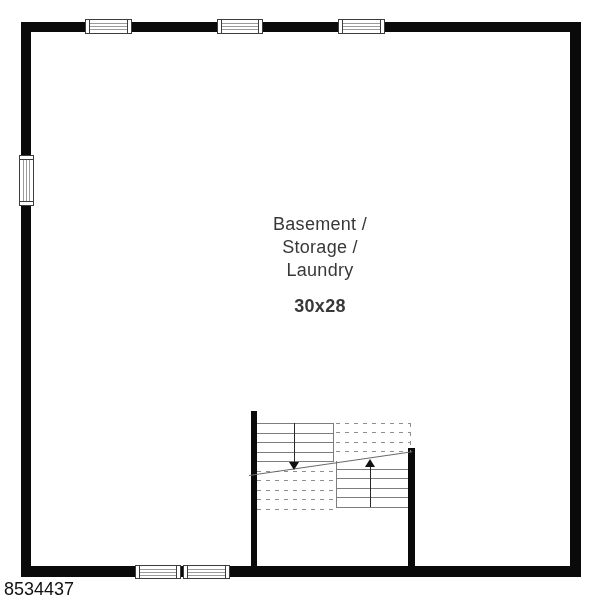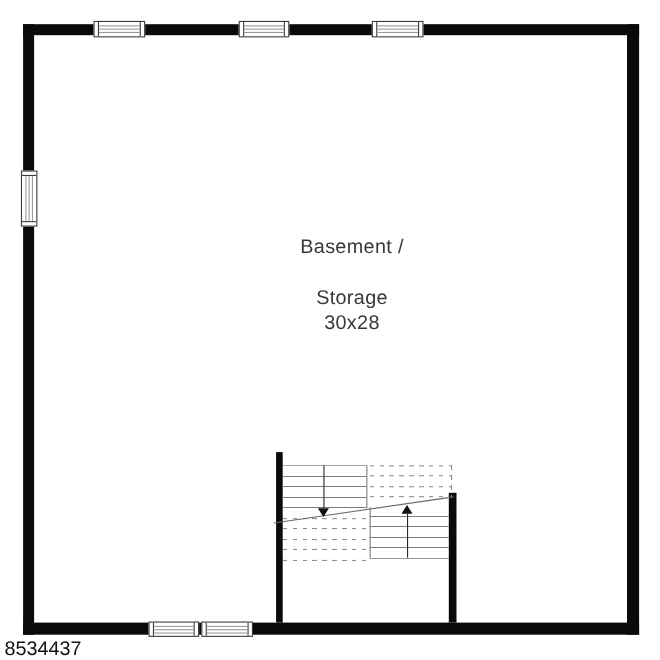--- a/index.html
+++ b/index.html
@@ -69,21 +69,21 @@
     position: absolute;
     left: 230px;
     top: 213px;
     width: 180px;
     text-align: center;
     color: #383838;
     font-size: 18px;
     line-height: 23px;
     letter-spacing: 0.3px;
   }
-  .room-label .dim { display: block; margin-top: 0; }
+  .room-label .dim { display: block; margin-top: 13px; font-weight: bold; }
   .listing-number {
     position: absolute;
     left: 4px;
     top: 580px;
     color: #111111;
     font-size: 18px;
     line-height: 18px;
   }
 </style>
 </head>
@@ -166,20 +166,20 @@
 
     <div class="arrow-line" style="left:294px; top:423px; height:39px;"></div>
     <div class="tri-down" style="left:289px; top:462px;"></div>
 
     <div class="arrow-line" style="left:370px; top:467px; height:40px;"></div>
     <div class="tri-up" style="left:365px; top:459px;"></div>
   </div>
 
   <div class="room-label">
     <span>Basement /</span><br>
-    <br>
-    <span>Storage</span>
+    <span>Storage /</span><br>
+    <span>Laundry</span>
     <span class="dim">30x28</span>
   </div>
 
   <div class="listing-number">8534437</div>
 
 </div>
 
 </body></html>

